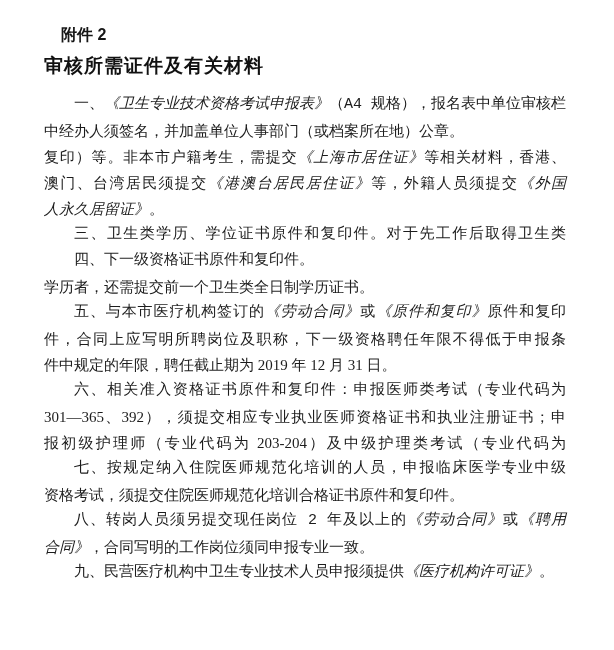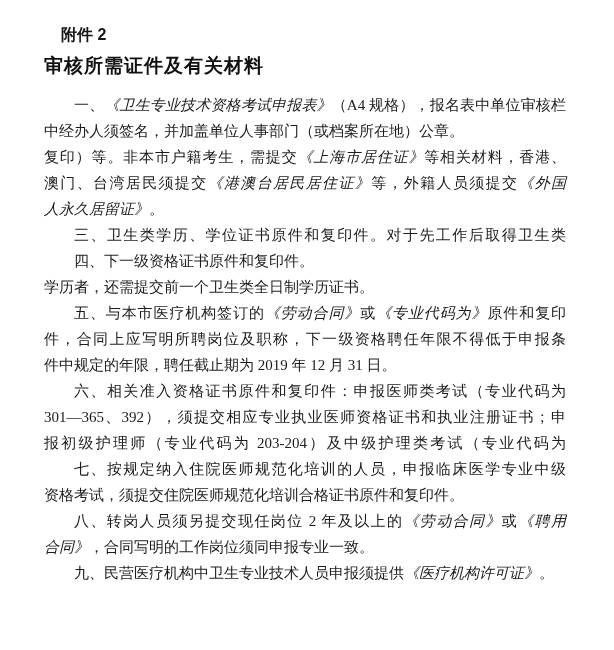--- a/index.html
+++ b/index.html
@@ -45,20 +45,21 @@
   .line {
     font-size: 15px;
     line-height: 26px;
     white-space: nowrap;
     text-align: justify;
     text-align-last: justify;
     color: #1c1c1c;
   }
   .line.indent {
     padding-left: 2em;
+    font-family: Liberation Mono, monospace;
   }
   .line.para-end {
     text-align-last: left;
   }
   .book-title {
     font-style: italic;
   }
 </style>
 </head>
 <body>
@@ -68,21 +69,21 @@
   <div class="doc-title">审核所需证件及有关材料</div>
   <div class="doc-body">
       <div class="line indent">一、<em class="book-title">《卫生专业技术资格考试申报表》</em>（A4 规格），报名表中单位审核栏</div>
       <div class="line para-end">中经办人须签名，并加盖单位人事部门（或档案所在地）公章。</div>
       <div class="line">复印）等。非本市户籍考生，需提交<em class="book-title">《上海市居住证》</em>等相关材料，香港、</div>
       <div class="line">澳门、台湾居民须提交<em class="book-title">《港澳台居民居住证》</em>等，外籍人员须提交<em class="book-title">《外国</em></div>
       <div class="line para-end"><em class="book-title">人永久居留证》</em>。</div>
       <div class="line indent">三、卫生类学历、学位证书原件和复印件。对于先工作后取得卫生类</div>
       <div class="line indent para-end">四、下一级资格证书原件和复印件。</div>
       <div class="line para-end">学历者，还需提交前一个卫生类全日制学历证书。</div>
-      <div class="line indent">五、与本市医疗机构签订的<em class="book-title">《劳动合同》</em>或<em class="book-title">《专业代码为》</em>原件和复印</div>
+      <div class="line indent">五、与本市医疗机构签订的<em class="book-title">《劳动合同》</em>或<em class="book-title">《原件和复印》</em>原件和复印</div>
       <div class="line">件，合同上应写明所聘岗位及职称，下一级资格聘任年限不得低于申报条</div>
       <div class="line para-end">件中规定的年限，聘任截止期为 2019 年 12 月 31 日。</div>
       <div class="line indent">六、相关准入资格证书原件和复印件：申报医师类考试（专业代码为</div>
       <div class="line">301—365、392），须提交相应专业执业医师资格证书和执业注册证书；申</div>
       <div class="line">报初级护理师（专业代码为 203-204）及中级护理类考试（专业代码为</div>
       <div class="line indent">七、按规定纳入住院医师规范化培训的人员，申报临床医学专业中级</div>
       <div class="line para-end">资格考试，须提交住院医师规范化培训合格证书原件和复印件。</div>
       <div class="line indent">八、转岗人员须另提交现任岗位 2 年及以上的<em class="book-title">《劳动合同》</em>或<em class="book-title">《聘用</em></div>
       <div class="line para-end"><em class="book-title">合同》</em>，合同写明的工作岗位须同申报专业一致。</div>
       <div class="line indent para-end">九、民营医疗机构中卫生专业技术人员申报须提供<em class="book-title">《医疗机构许可证》</em>。</div>

